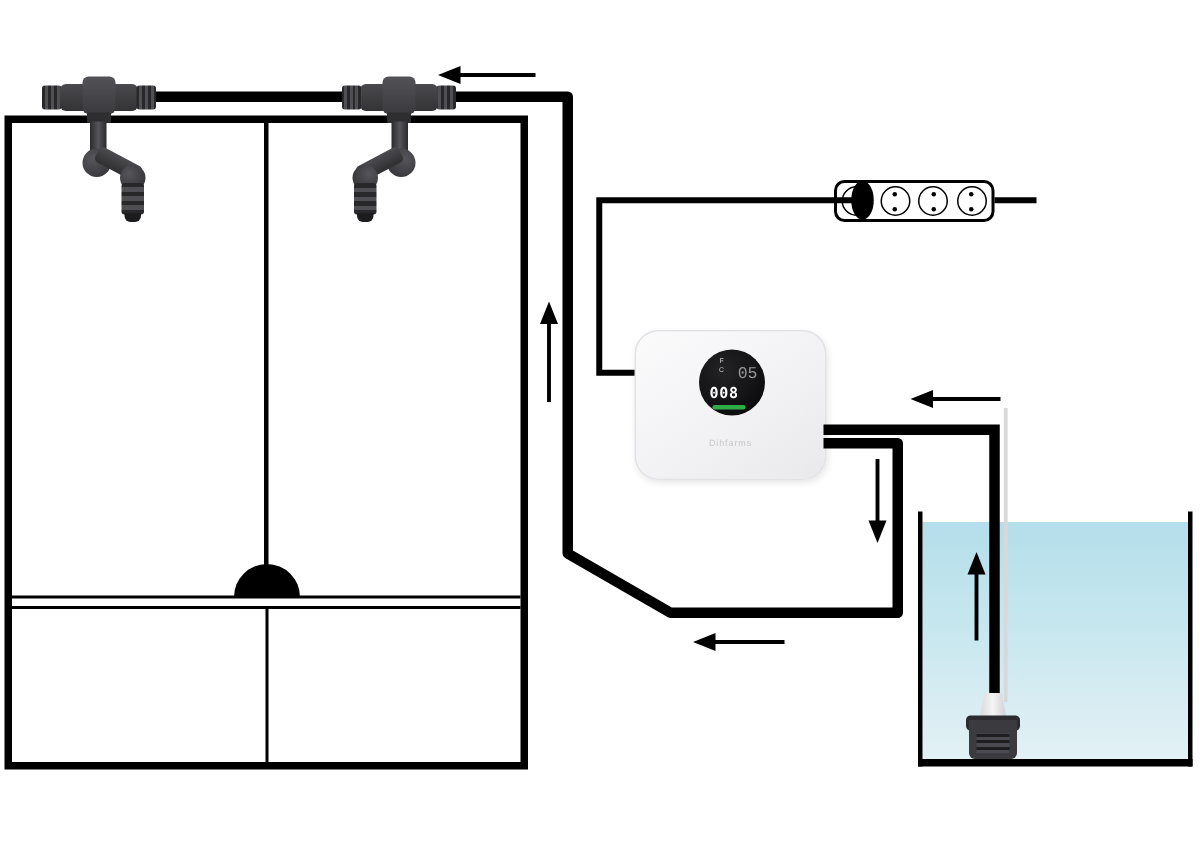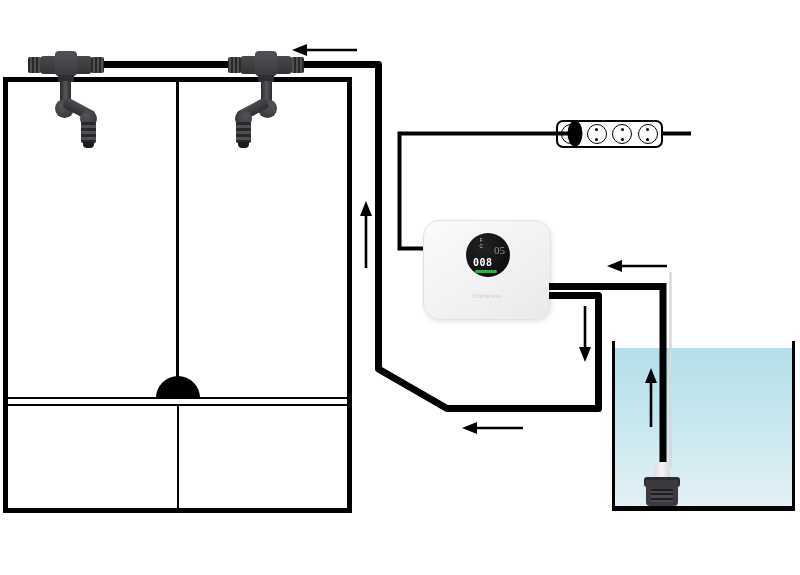--- a/index.html
+++ b/index.html
@@ -44,21 +44,21 @@
   .controller{
     left:423px;top:220px;width:126px;height:98px;border-radius:16px;
     background:linear-gradient(145deg,#fbfbfc 0%,#f2f2f4 55%,#e9e9ec 100%);
     border:1px solid #e2e2e6;box-shadow:1px 2px 5px rgba(0,0,0,0.10);
   }
   .display{
     left:42px;top:12px;width:44px;height:44px;border-radius:50%;
     background:radial-gradient(circle at 38% 32%,#232326,#0d0d0f 75%);
   }
   .disp-units{left:11px;top:5px;width:8px;color:#c9c9cc;font-size:4.5px;line-height:5.5px;text-align:center;}
-  .disp-secondary{right:5px;top:11px;color:#97979b;font-size:11px;font-family:Liberation Serif, serif;}
+  .disp-secondary{right:5px;top:11px;color:#97979b;font-size:11px;font-family:Liberation Mono, monospace;}
   .disp-main{left:7px;bottom:9px;color:#fff;font-size:10px;font-weight:bold;font-family:"DejaVu Sans Mono",monospace;letter-spacing:0.5px;text-align:center;}
   .disp-bar{left:9px;bottom:4.5px;width:22px;height:3px;border-radius:1.5px;}
   .brand{left:0;top:72px;width:126px;text-align:center;font-size:6px;letter-spacing:0.6px;
     color:#c7c7cb;filter:blur(0.5px);}
 
   
   .power-strip{
     left:556px;top:120px;width:107px;height:28px;background:#fff;
     border:2.5px solid #000;border-radius:7px;box-sizing:border-box;
     display:flex;align-items:center;justify-content:space-between;padding:0 3px;

